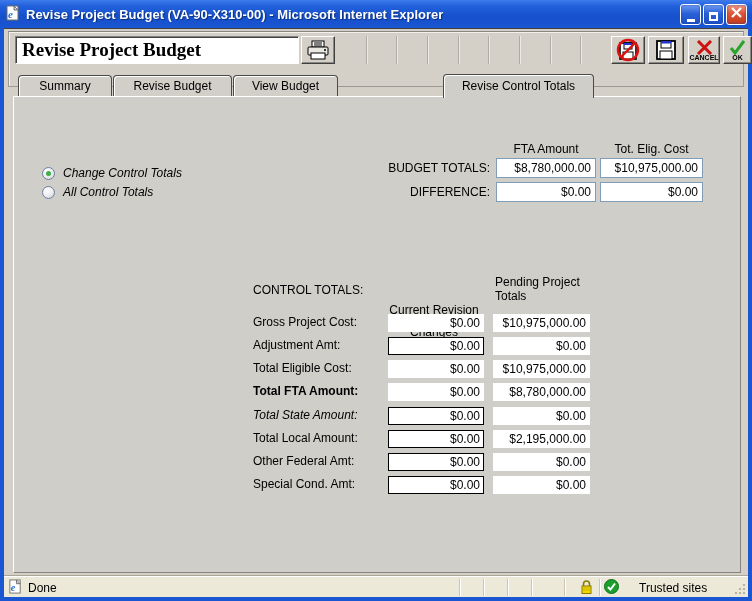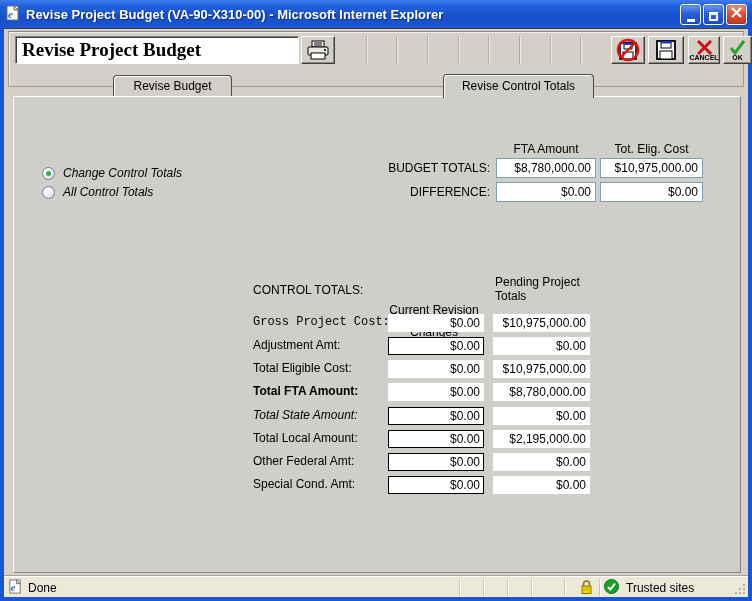--- a/index.html
+++ b/index.html
@@ -73,21 +73,21 @@
     text-align:right; padding-right:4px; font-size:12px; }
   .ct-input { position:absolute; background:#fff; border:1px solid #000; height:18px;
     text-align:right; padding-right:3px; font-size:12px; font-family:"Liberation Sans",sans-serif; }
 
   
   .statusbar { position:absolute; left:0; right:0; bottom:0; height:21px; background:#ece9d8;
     border-top:1px solid #fff; box-shadow:0 -1px 0 #a9a697; display:block; }
   .sb-left { position:absolute; left:4px; top:2px; display:flex; align-items:center; gap:5px; }
   .sb-sep { position:absolute; top:2px; width:1px; height:17px; background:#c9c5b2; box-shadow:1px 0 0 #ffffff; }
   .sb-lock { position:absolute; left:576px; top:3px; }
-  .sb-zone { position:absolute; left:600px; top:2px; display:flex; align-items:center; gap:7px; }
+  .sb-zone { position:absolute; left:600px; top:2px; display:flex; align-items:center; gap:20px; }
   .grip { position:absolute; right:1px; bottom:1px; width:14px; height:14px; cursor:nwse-resize; }
 </style>
 </head>
 <body>
 
 <div class="window">
 
   <div class="titlebar">
     <span>
       <svg width="16" height="16" viewBox="0 0 16 16">
@@ -168,21 +168,23 @@
       </button>
 
       <button class="tb-btn" style="left:714px;width:29px;">
         <svg width="17" height="15" viewBox="0 0 17 15">
           <path d="M2 8 L6 13 L15 1" fill="none" stroke="#2ca32c" stroke-width="3"></path>
         </svg>
         <span class="btn-label">OK</span>
       </button>
     </div>
 
+    <div class="tab" style="left:14px;top:46px;width:94px;height:21px;line-height:20px;">Summary</div>
     <div class="tab" style="left:109px;top:46px;width:119px;height:21px;line-height:20px;">Revise Budget</div>
+    <div class="tab" style="left:229px;top:46px;width:105px;height:21px;line-height:20px;">View Budget</div>
     <div class="tab active" style="left:439px;top:45px;width:151px;height:24px;line-height:22px;">Revise Control Totals</div>
 
     <div class="panel">
 
       <div class="radio-row" style="top:69px;">
         <span class="radio-circle checked"></span>
         <span class="radio-label">Change Control Totals</span>
       </div>
       <div class="radio-row" style="top:88px;">
         <span class="radio-circle"></span>
@@ -197,21 +199,21 @@
       <div class="xp-field" style="left:586px;top:61px;width:103px;">$10,975,000.00</div>
 
       <div class="abs hdr bold r" style="left:296px;top:88px;width:180px;">DIFFERENCE:</div>
       <div class="xp-field" style="left:482px;top:85px;width:100px;">$0.00</div>
       <div class="xp-field" style="left:586px;top:85px;width:103px;">$0.00</div>
 
       <div class="abs hdr" style="left:239px;top:186px;">CONTROL TOTALS:</div>
       <div class="abs hdr c" style="left:364px;top:190px;width:112px;line-height:22px;margin-top:12px;">Current Revision Changes</div>
       <div class="abs hdr" style="left:481px;top:178px;width:100px;line-height:14px;">Pending Project Totals</div>
 
-      <div class="abs hdr" style="left:239px;top:218px;font-family:Liberation Mono, monospace;">Gross Project Cost:</div>
+      <div class="abs hdr" style="left:239px;top:218px;">Gross Project Cost:</div>
       <div class="ct-flat" style="left:374px;top:217px;width:96px;">$0.00</div>
       <div class="ct-flat" style="left:479px;top:217px;width:97px;">$10,975,000.00</div>
 
       <div class="abs hdr" style="left:239px;top:241px;">Adjustment Amt:</div>
       <input class="ct-input" style="left: 374px; top: 240px; width: 96px;" value="$0.00">
       <div class="ct-flat" style="left:479px;top:240px;width:97px;">$0.00</div>
 
       <div class="abs hdr" style="left:239px;top:264px;">Total Eligible Cost:</div>
       <div class="ct-flat" style="left:374px;top:263px;width:96px;">$0.00</div>
       <div class="ct-flat" style="left:479px;top:263px;width:97px;">$10,975,000.00</div>

